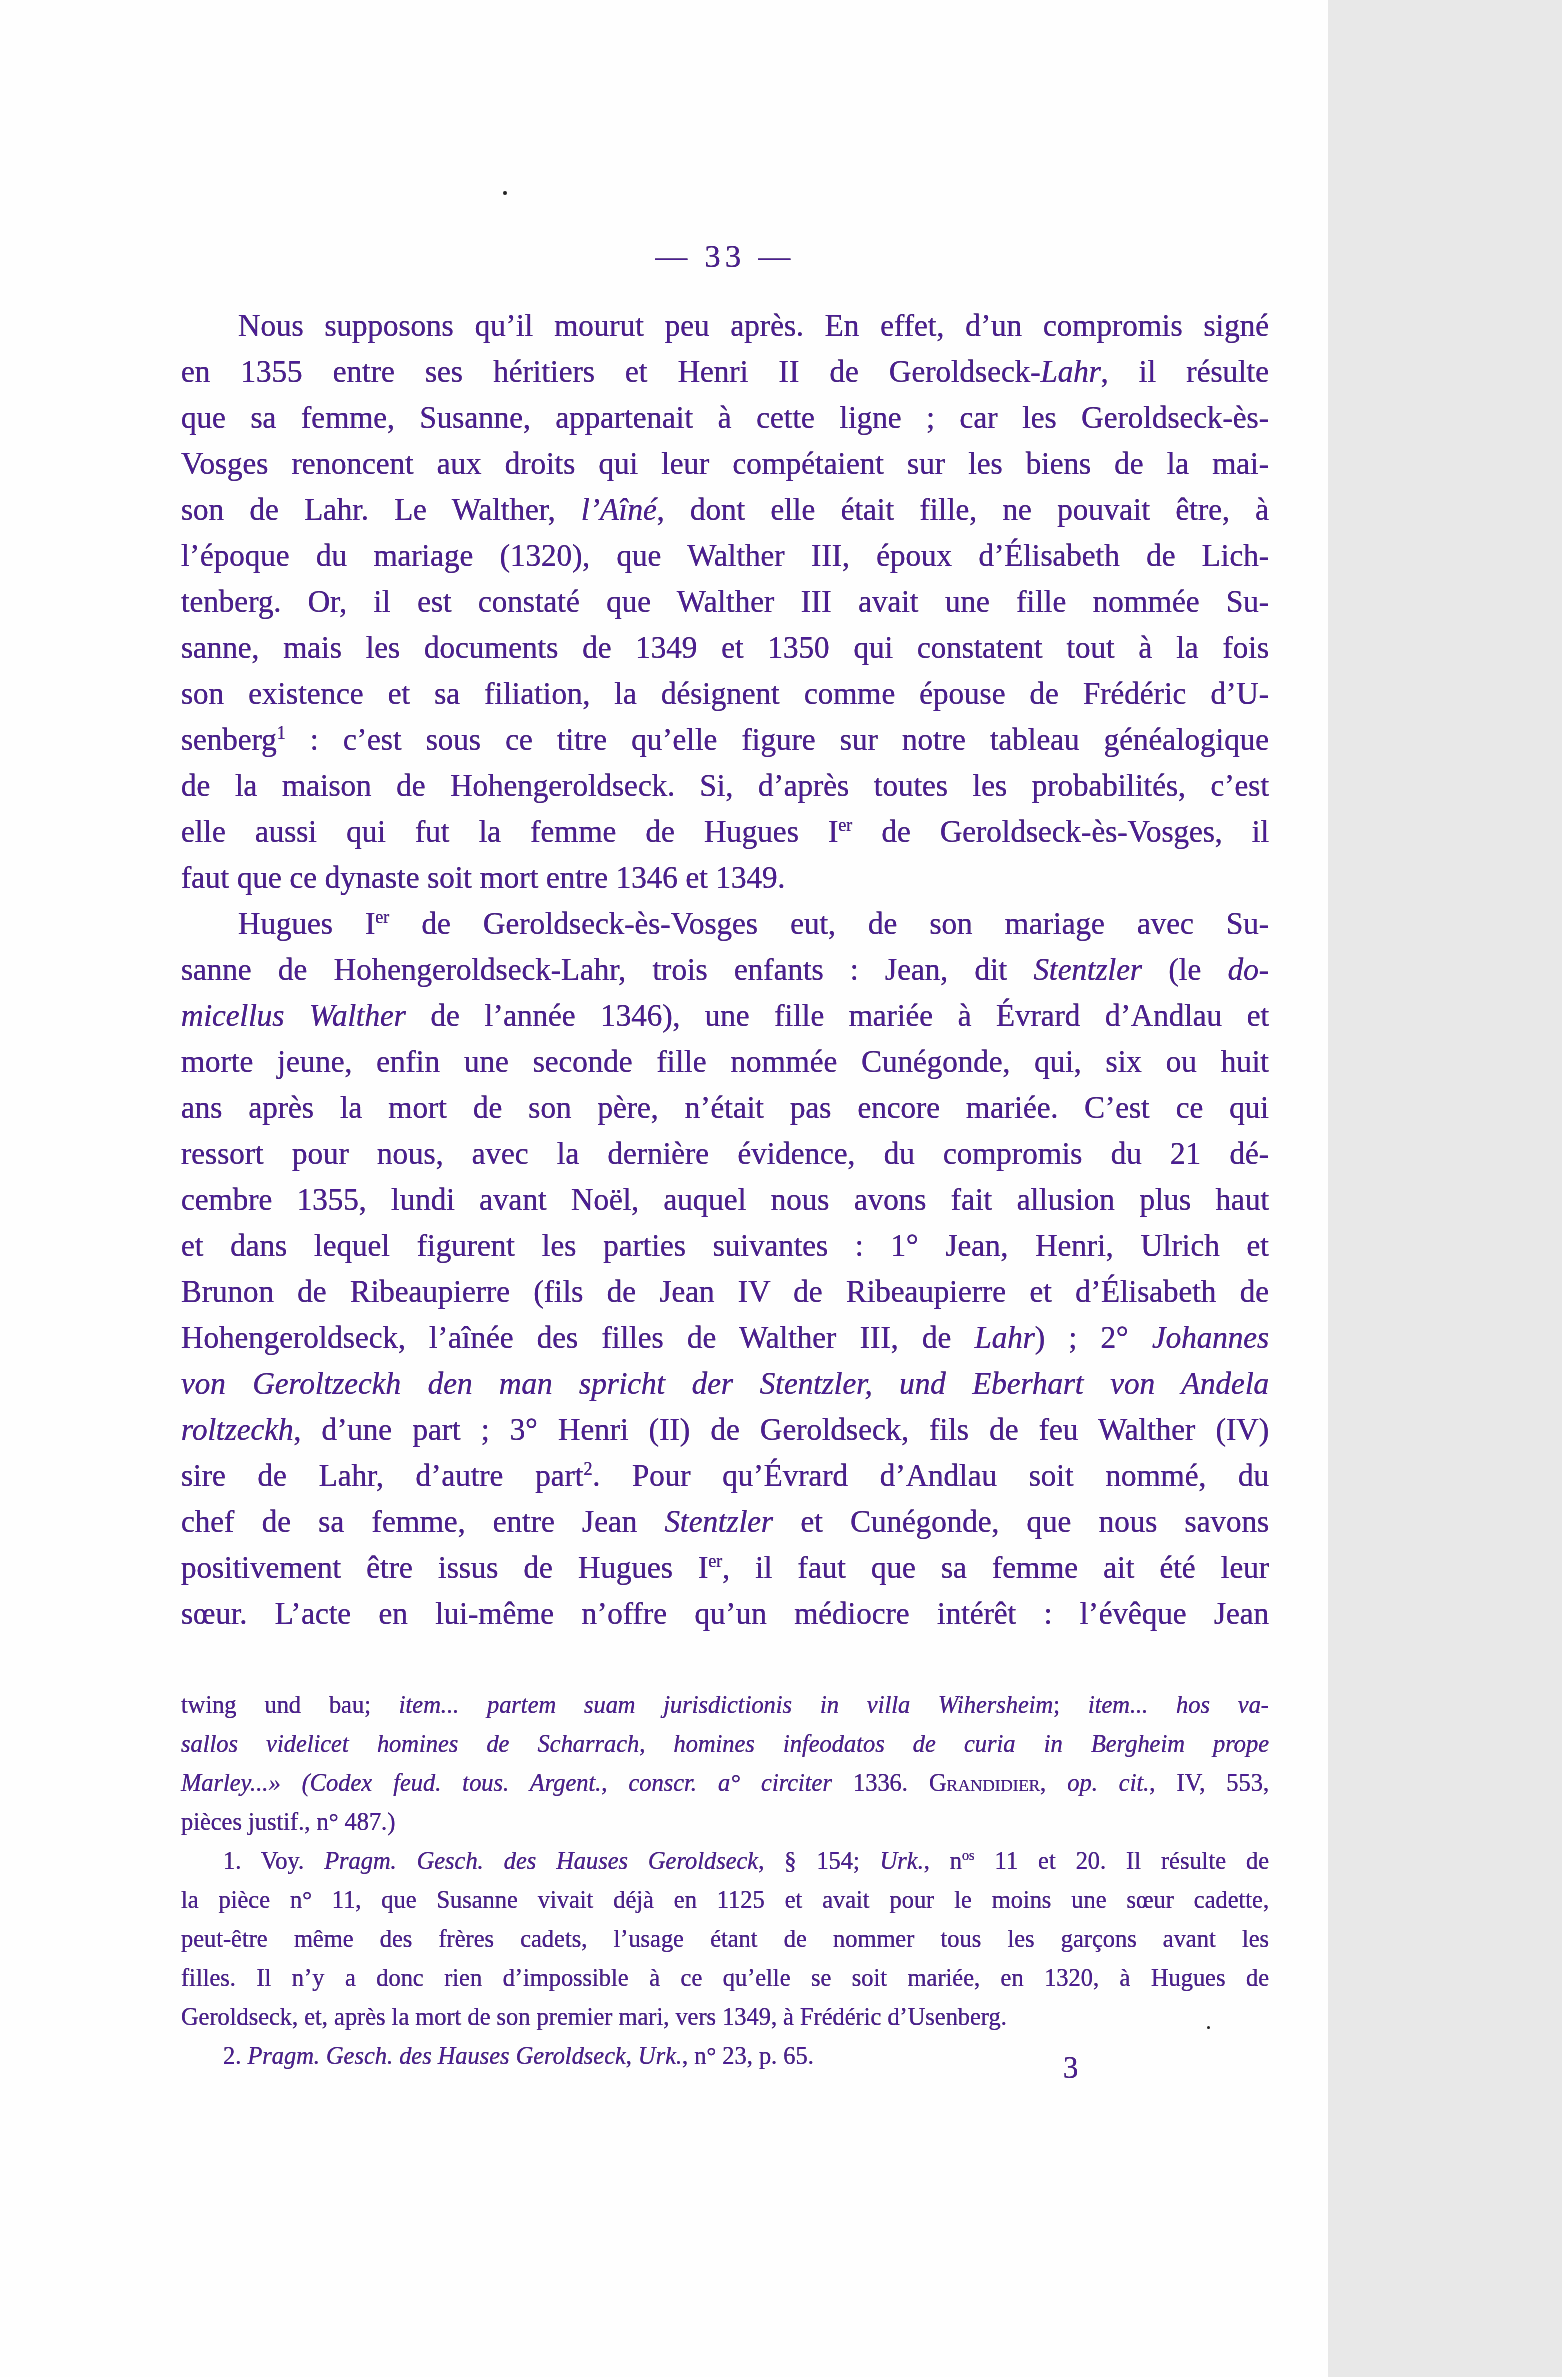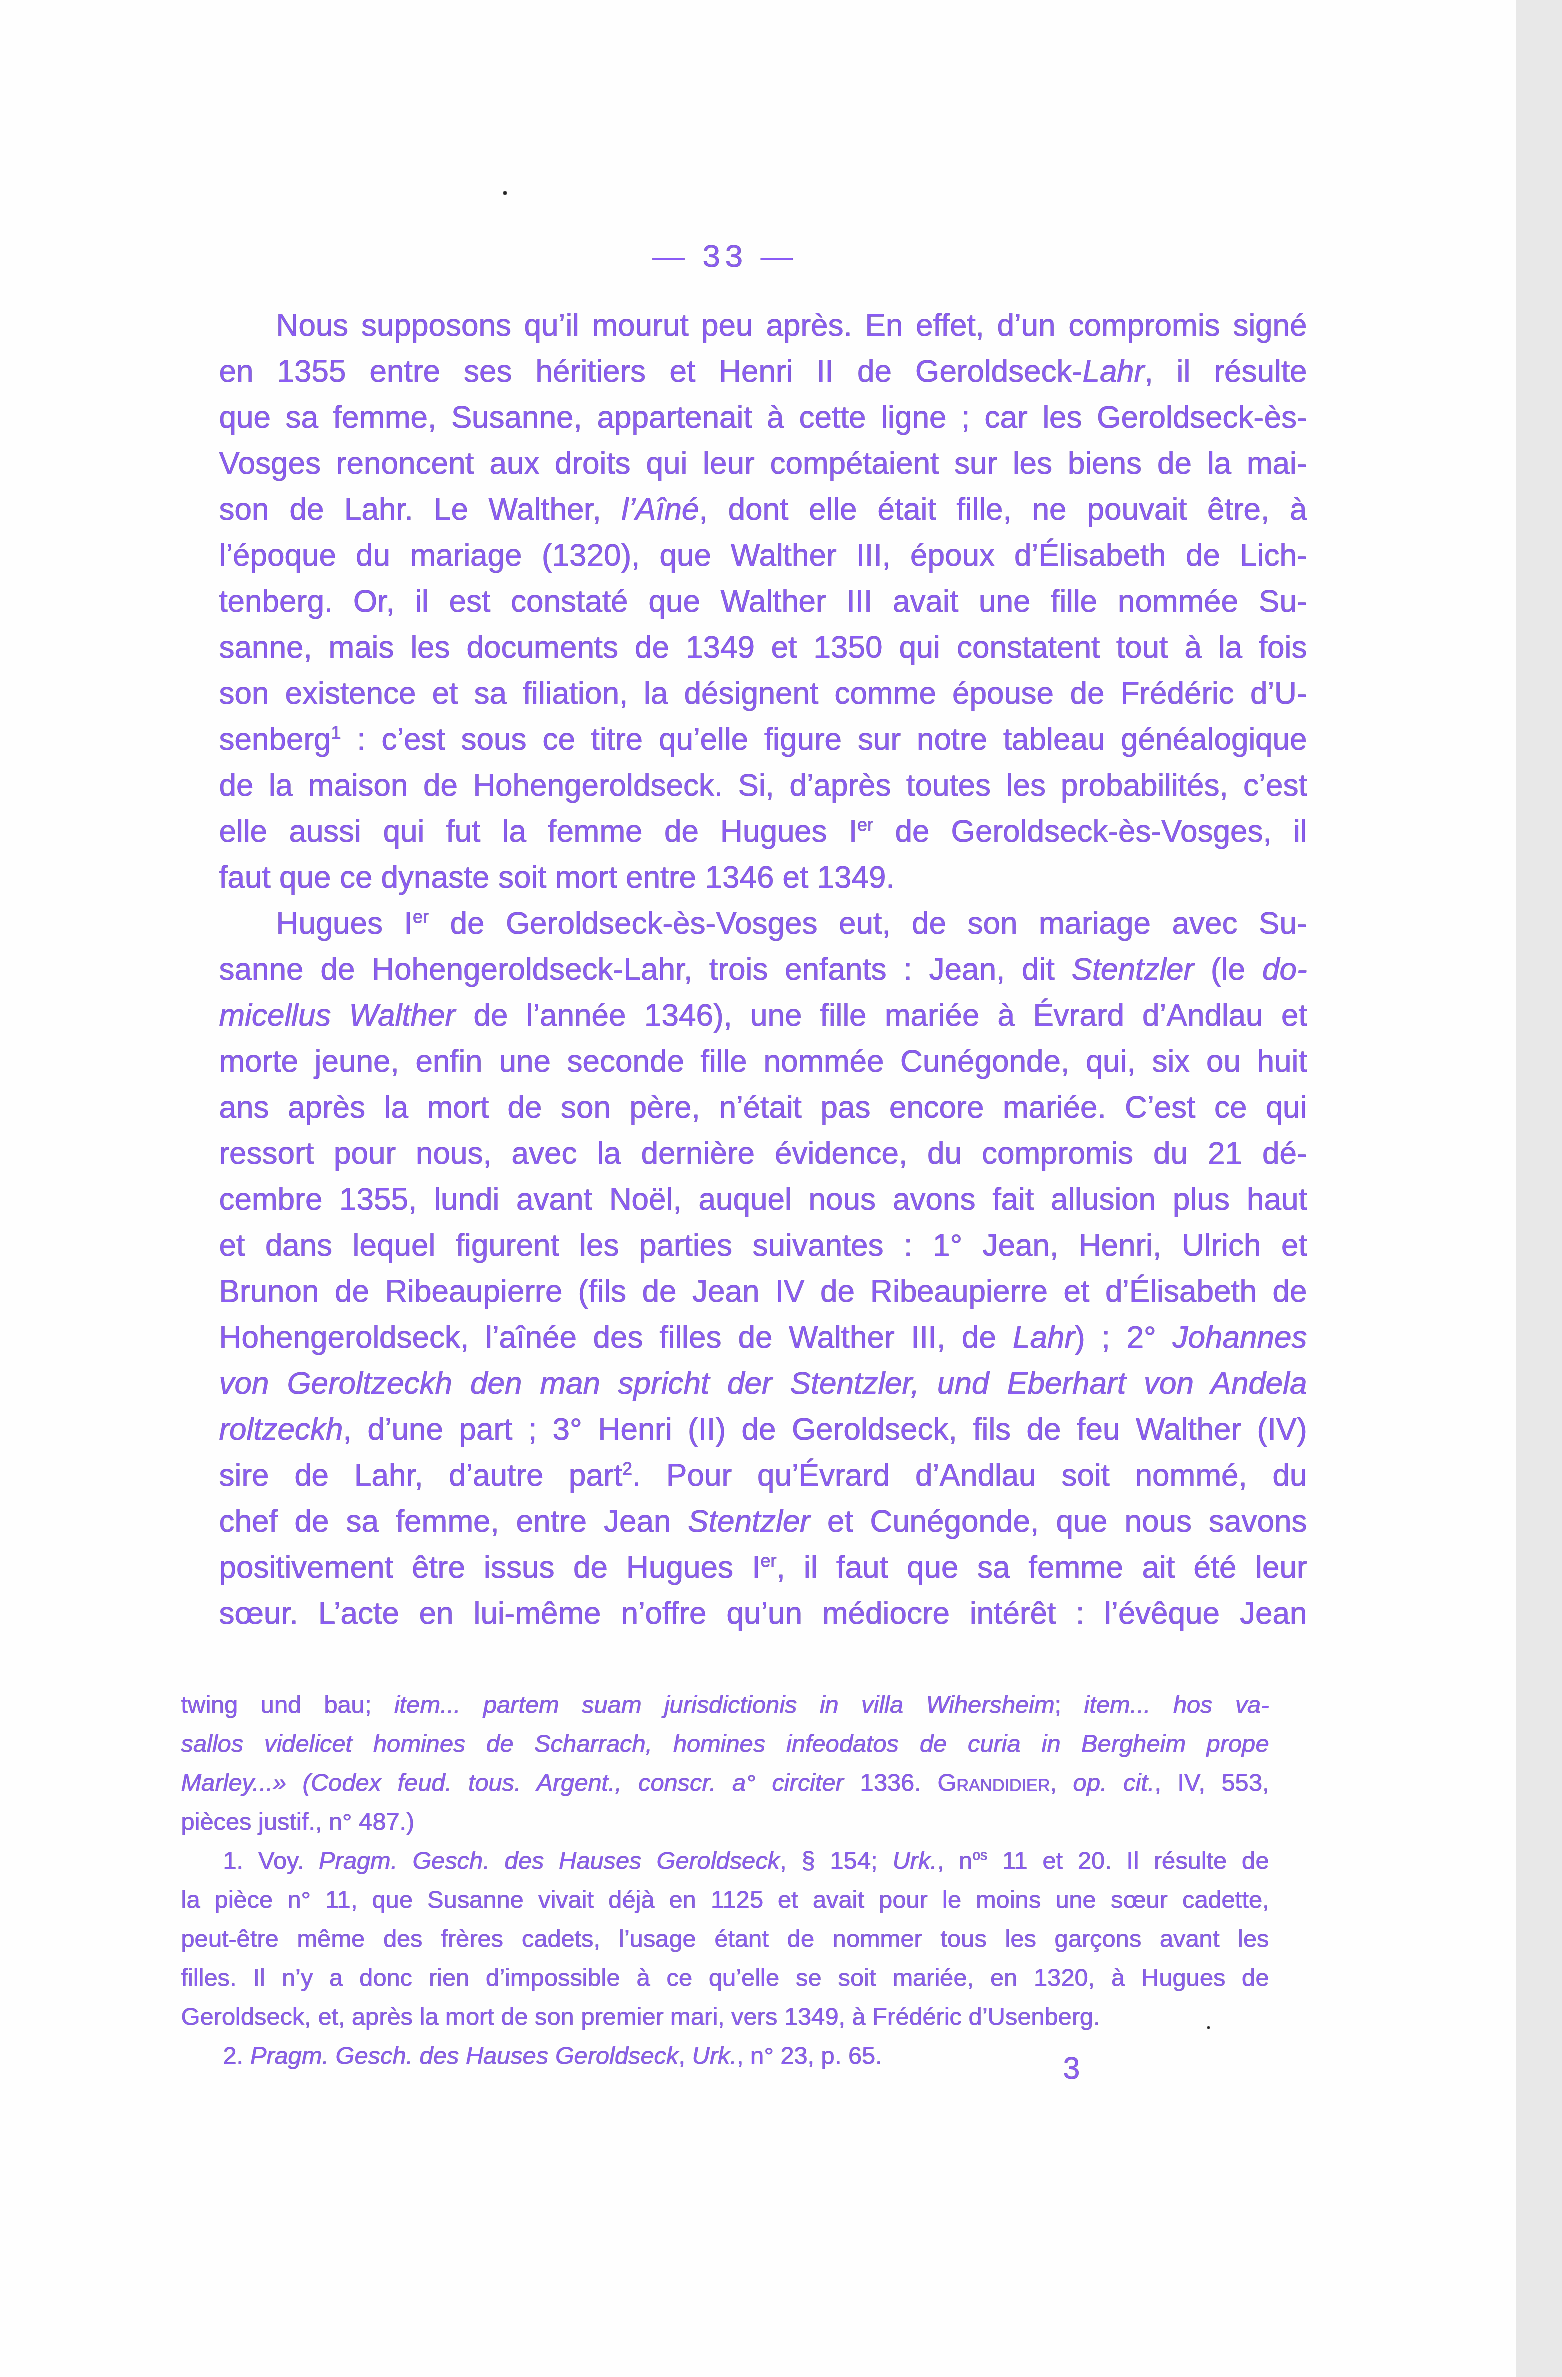--- a/index.html
+++ b/index.html
@@ -1,33 +1,32 @@
 <!DOCTYPE html>
 <html style="font-size:12.2px"><head>
 <meta charset="utf-8">
 <style>
   html,body{margin:0;padding:0;background:#e8e8e8;}
   .page{
     position:relative;
-    width:1516px;height:2377px;
+    width:1328px;height:2377px;
     background:#fefefe;
     overflow:hidden;
-    font-family:Liberation Sans, sans-serif;
-    color:#8b5cf6;
+    font-family:Liberation Serif, serif;
+    color:#4c1d95;
   }
   .pagenum{
     position:absolute;left:181px;top:238px;width:1088px;
     text-align:center;font-size:32px;letter-spacing:4.6px;
     text-shadow:0 0 0.4px rgba(0,0,0,.85);
   }
   .maintext{
     position:absolute;left:181px;top:303px;width:1088px;
     font-size:31px;line-height:46px;
     text-shadow:0 0 0.4px rgba(0,0,0,.85);
-    margin-left:38px;
   }
   .fntext{
     position:absolute;left:181px;top:1685px;width:1088px;
     font-size:24.4px;line-height:39px;
     text-shadow:0 0 0.3px rgba(0,0,0,.8);
   }
   .tline{text-align:justify;text-align-last:justify;white-space:normal;}
   .tline.noj{text-align-last:left;}
   .maintext .tline.ind{text-indent:57px;}
   .fntext .tline.ind{text-indent:42px;}

